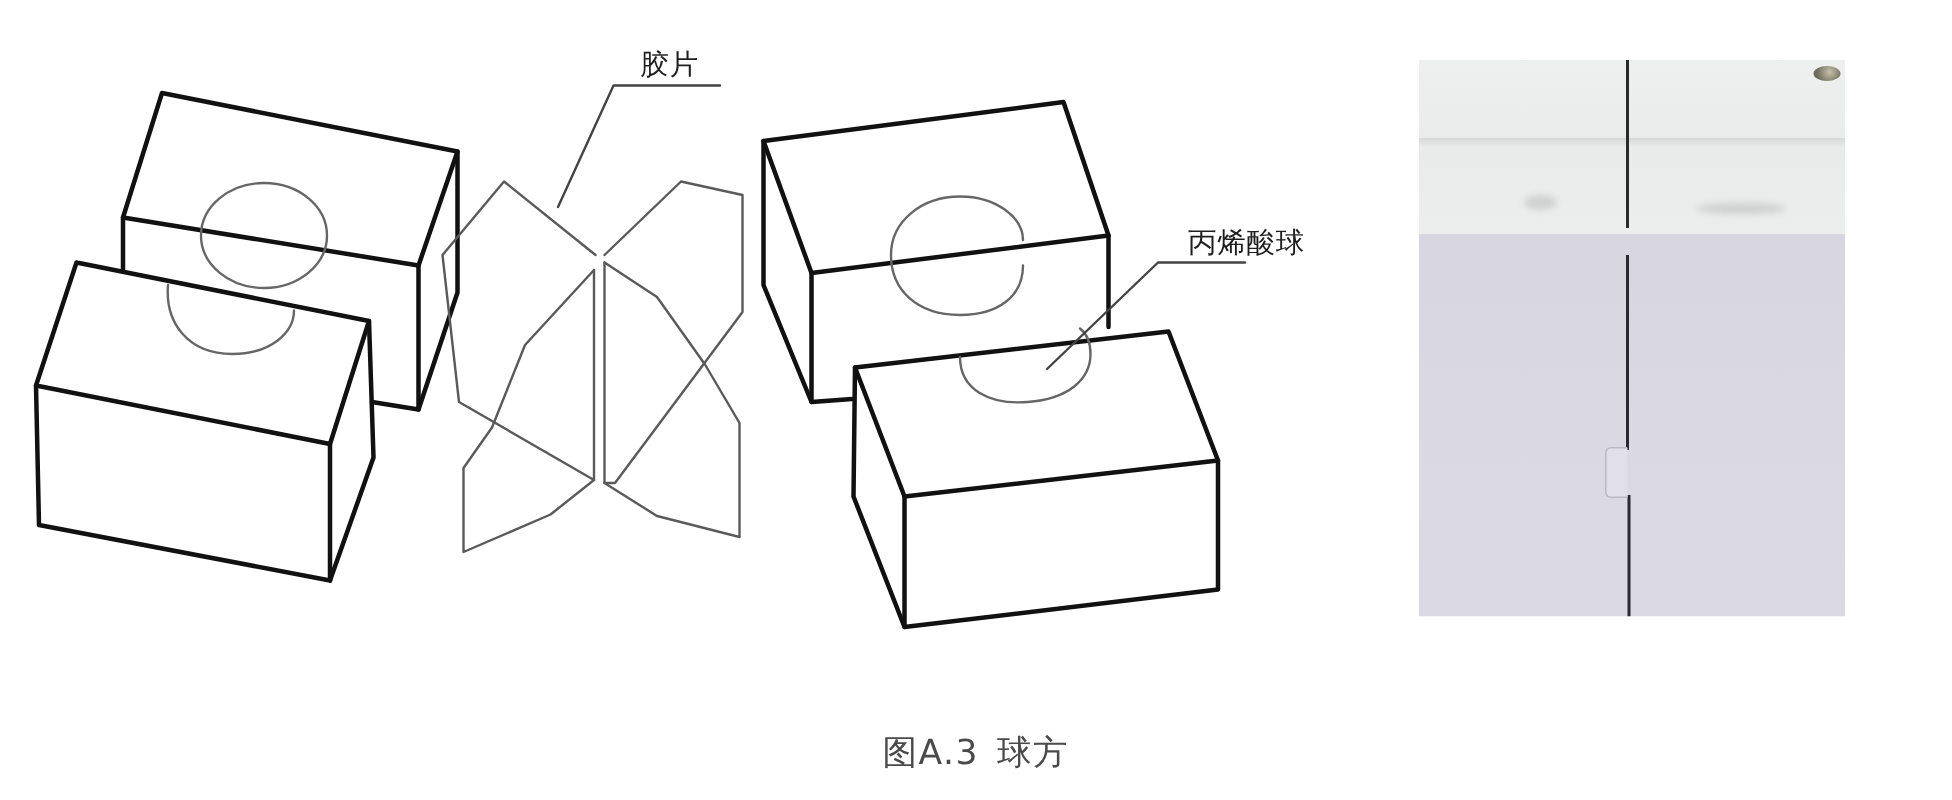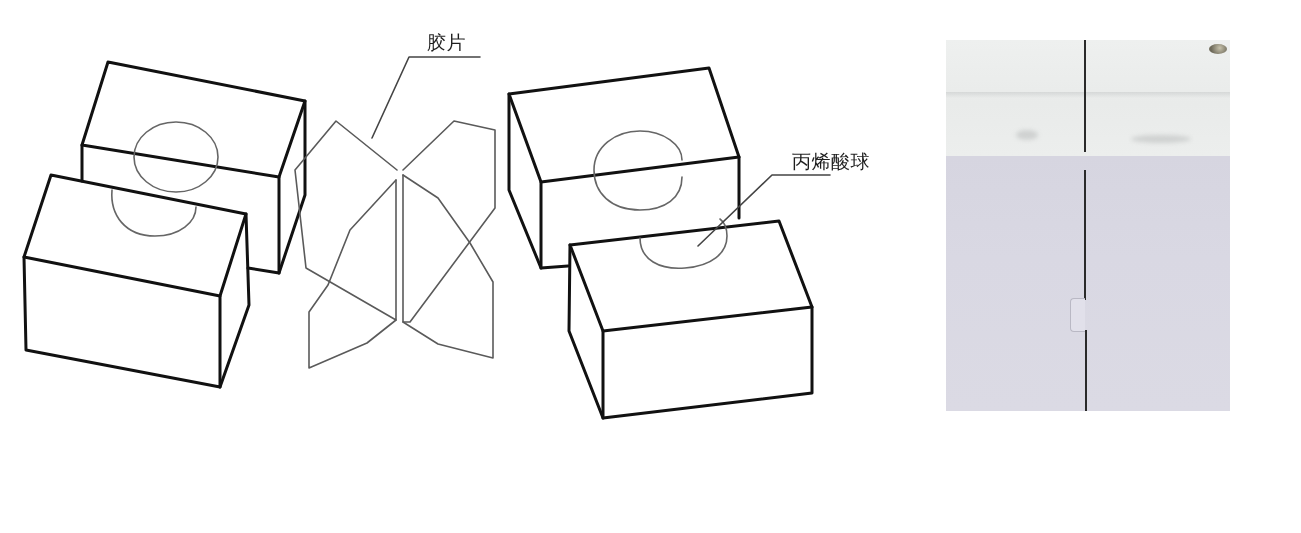--- a/index.html
+++ b/index.html
@@ -95,13 +95,16 @@
     <div class="photo-front"></div>
     <div class="photo-smudge" style="left:70px;top:90px;width:22px;height:10px;"></div>
     <div class="photo-smudge" style="left:185px;top:95px;width:60px;height:8px;"></div>
     <div class="photo-seam seam-top"></div>
     <div class="photo-seam seam-front-a"></div>
     <div class="photo-seam seam-front-b"></div>
     <div class="photo-notch"></div>
     <div class="photo-screw"></div>
   </div>
 
+  <div class="caption">
+    <span>图A.3</span><span>球方</span>
+  </div>
 </div>
 
 </body></html>

